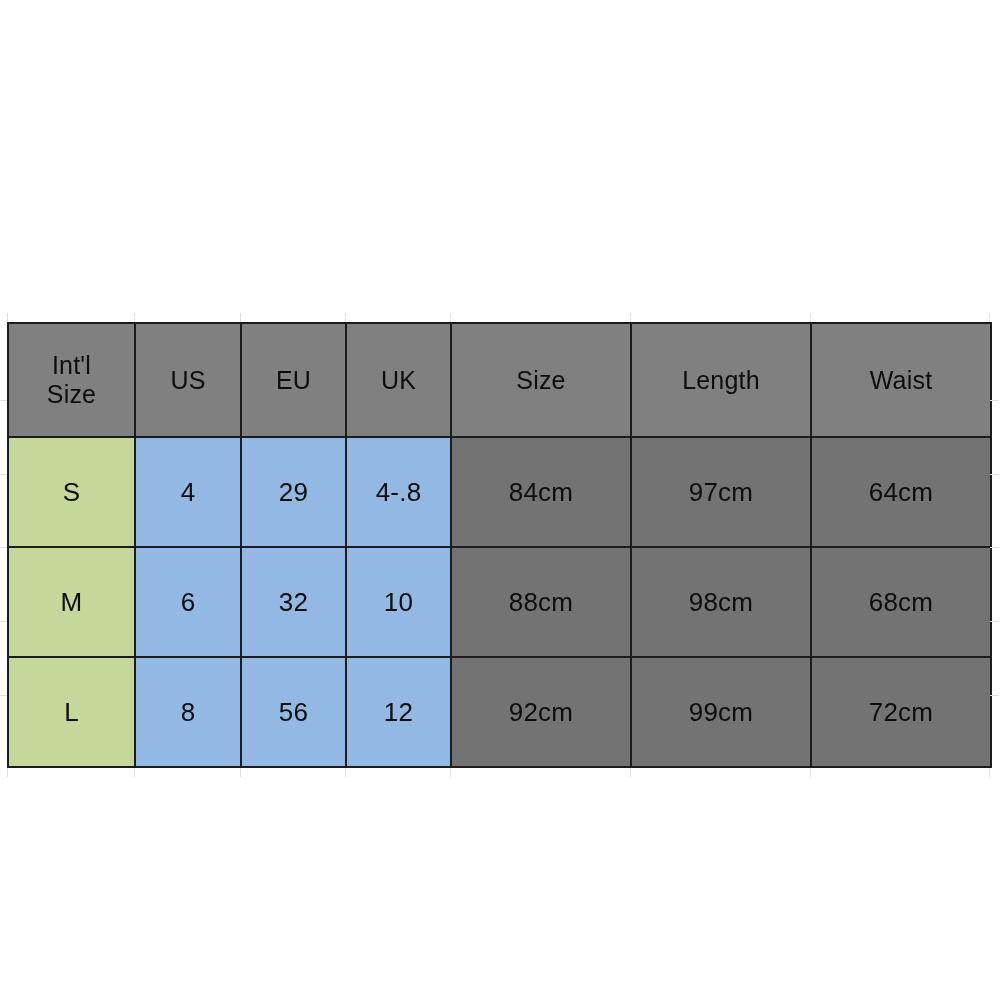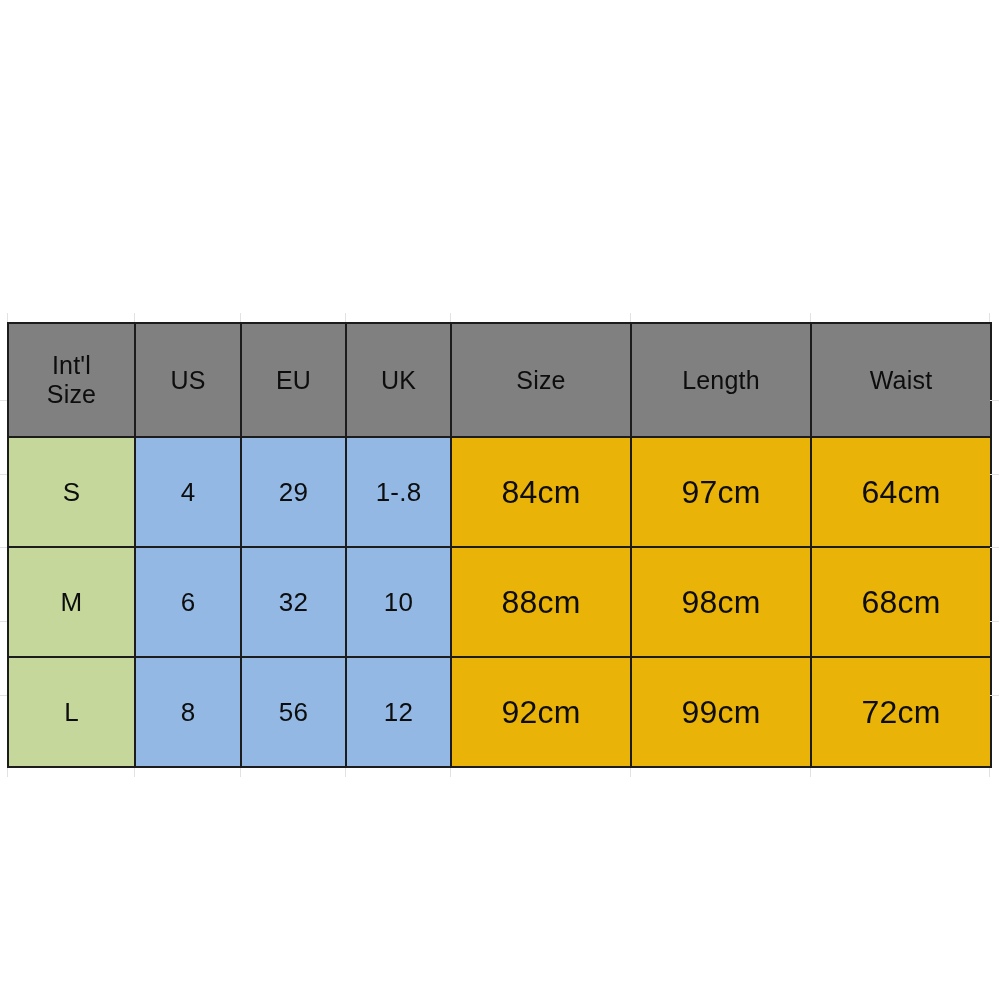--- a/index.html
+++ b/index.html
@@ -62,22 +62,22 @@
 
   td.cell-size {
     background: #c5d79a;
     font-size: 26px;
   }
   td.cell-region {
     background: #93b8e3;
     font-size: 26px;
   }
   td.cell-measure {
-    background: #eab308;
-    font-size: 32px;
+    background: #737373;
+    font-size: 26px;
   }
 
   
   .tick {
     position: absolute;
     background: #e2e2e6;
     width: 1px;
     height: 9px;
   }
   .tick-h {
@@ -110,21 +110,21 @@
         <th>Size</th>
         <th>Length</th>
         <th>Waist</th>
       </tr>
     </thead>
     <tbody>
       <tr>
         <td class="cell-size">S</td>
         <td class="cell-region">4</td>
         <td class="cell-region">29</td>
-        <td class="cell-region">1-.8</td>
+        <td class="cell-region">4-.8</td>
         <td class="cell-measure">84cm</td>
         <td class="cell-measure">97cm</td>
         <td class="cell-measure">64cm</td>
       </tr>
       <tr>
         <td class="cell-size">M</td>
         <td class="cell-region">6</td>
         <td class="cell-region">32</td>
         <td class="cell-region">10</td>
         <td class="cell-measure">88cm</td>

